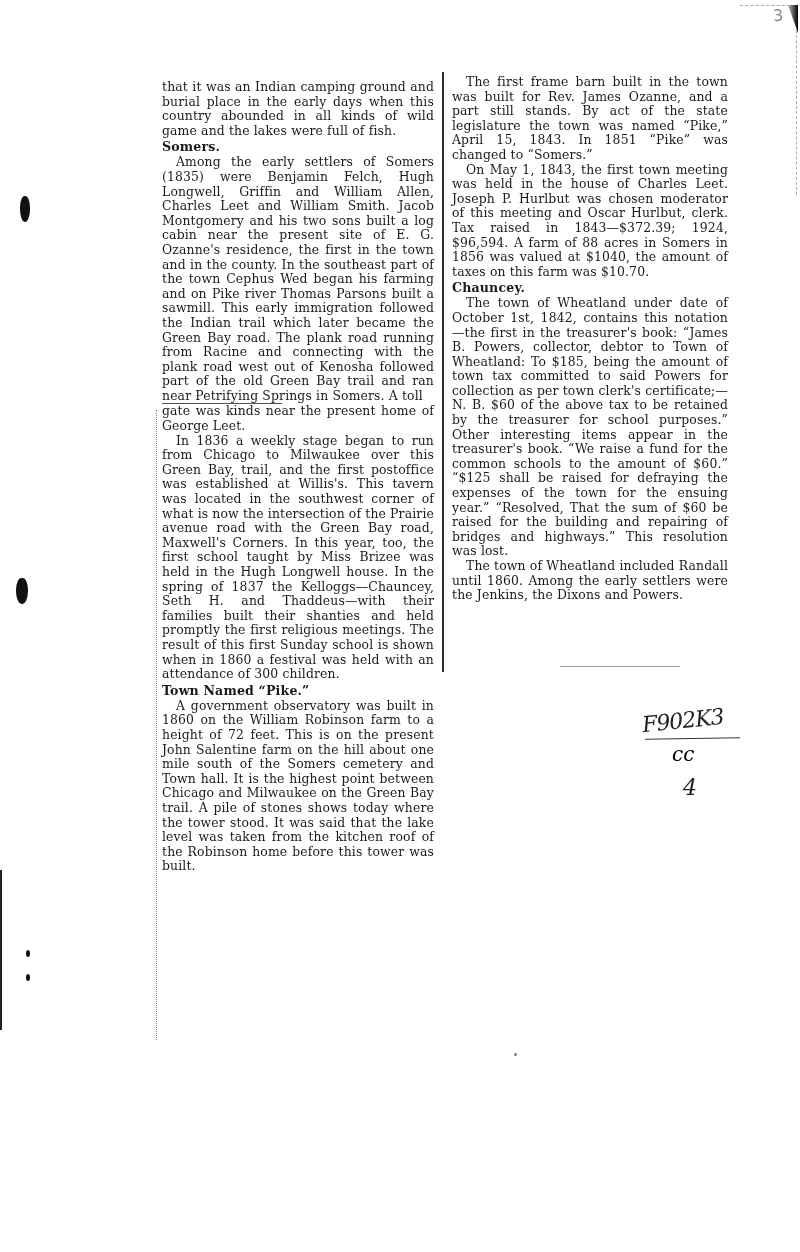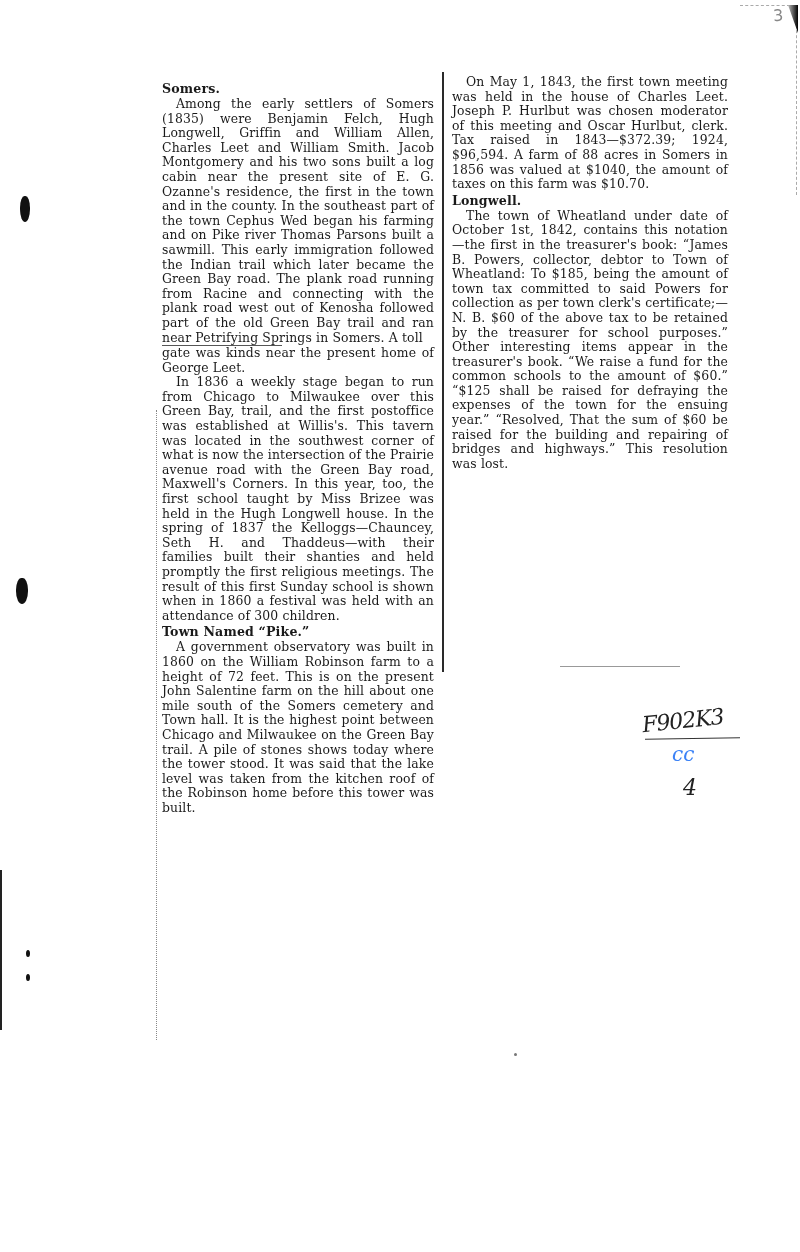--- a/index.html
+++ b/index.html
@@ -48,21 +48,21 @@
   .dot { position:absolute; background:#111; border-radius:50%; width:4px; height:7px; }
   .dot.d1 { left:26px; top:950px; }
   .dot.d2 { left:26px; top:974px; }
   .dot.d3 { left:514px; top:1053px; width:3px; height:3px; background:#777; }
   .scan-line { position:absolute; left:0; top:870px; width:2px; height:160px; background:#222; }
   .handwriting {
     position:absolute; font-family:"DejaVu Serif", serif; font-style:italic; color:#222;
   }
   .hw-code { left:642px; top:708px; font-size:22px; letter-spacing:-1px; transform:rotate(-6deg); }
   .hw-underline { position:absolute; left:645px; top:738px; width:95px; height:0; border-top:1.5px solid #333; transform:rotate(-1deg); }
-  .hw-cc { left:672px; top:742px; font-size:20px; color:#3b82f6; }
+  .hw-cc { left:672px; top:742px; font-size:20px; color:#000000; }
   .hw-4 { left:683px; top:775px; font-size:22px; }
   .end-rule { position:absolute; left:560px; top:666px; width:120px; border-top:1px solid #999; }
 </style>
 </head>
 <body>
 
 <div class="page">
 
   <div class="top-edge"></div>
   <div class="right-edge"></div>
@@ -73,33 +73,36 @@
   <div class="blot b2"></div>
   <div class="dot d1"></div>
   <div class="dot d2"></div>
   <div class="dot d3"></div>
   <div class="scan-line"></div>
 
   <div class="left-edge"></div>
   <div class="divider"></div>
 
   <div class="col col-left">
+    <p class="noindent">that it was an Indian camping ground and burial place in the early days when this country abounded in all kinds of wild game and the lakes were full of fish.</p>
     <h3>Somers.</h3>
     <p>Among the early settlers of Somers (1835) were Benjamin Felch, Hugh Longwell, Griffin and William Allen, Charles Leet and William Smith. Jacob Montgomery and his two sons built a log cabin near the present site of E. G. Ozanne's residence, the first in the town and in the county. In the southeast part of the town Cephus Wed began his farming and on Pike river Thomas Parsons built a sawmill. This early immigration followed the Indian trail which later became the Green Bay road. The plank road running from Racine and connecting with the plank road west out of Kenosha followed part of the old Green Bay trail and ran near Petrifying Springs in Somers. A toll</p>
     <div class="rule-toll"></div>
     <p class="noindent">gate was kinds near the present home of George Leet.</p>
     <p>In 1836 a weekly stage began to run from Chicago to Milwaukee over this Green Bay, trail, and the first postoffice was established at Willis's. This tavern was located in the southwest corner of what is now the intersection of the Prairie avenue road with the Green Bay road, Maxwell's Corners. In this year, too, the first school taught by Miss Brizee was held in the Hugh Longwell house. In the spring of 1837 the Kelloggs—Chauncey, Seth H. and Thaddeus—with their families built their shanties and held promptly the first religious meetings. The result of this first Sunday school is shown when in 1860 a festival was held with an attendance of 300 children.</p>
     <h3 class="plain">Town Named “Pike.”</h3>
     <p>A government observatory was built in 1860 on the William Robinson farm to a height of 72 feet. This is on the present John Salentine farm on the hill about one mile south of the Somers cemetery and Town hall. It is the highest point between Chicago and Milwaukee on the Green Bay trail. A pile of stones shows today where the tower stood. It was said that the lake level was taken from the kitchen roof of the Robinson home before this tower was built.</p>
   </div>
 
   <div class="col col-right">
+    <p>The first frame barn built in the town was built for Rev. James Ozanne, and a part still stands. By act of the state legislature the town was named “Pike,” April 15, 1843. In 1851 “Pike” was changed to “Somers.”</p>
     <p>On May 1, 1843, the first town meeting was held in the house of Charles Leet. Joseph P. Hurlbut was chosen moderator of this meeting and Oscar Hurlbut, clerk. Tax raised in 1843—$372.39; 1924, $96,594. A farm of 88 acres in Somers in 1856 was valued at $1040, the amount of taxes on this farm was $10.70.</p>
-    <h3>Longwell.</h3>
+    <h3>Chauncey.</h3>
     <p>The town of Wheatland under date of October 1st, 1842, contains this notation—the first in the treasurer's book: “James B. Powers, collector, debtor to Town of Wheatland: To $185, being the amount of town tax committed to said Powers for collection as per town clerk's certificate;—N. B. $60 of the above tax to be retained by the treasurer for school purposes.” Other interesting items appear in the treasurer's book. “We raise a fund for the common schools to the amount of $60.” “$125 shall be raised for defraying the expenses of the town for the ensuing year.” “Resolved, That the sum of $60 be raised for the building and repairing of bridges and highways.” This resolution was lost.</p>
+    <p>The town of Wheatland included Randall until 1860. Among the early settlers were the Jenkins, the Dixons and Powers.</p>
   </div>
   <div class="end-rule"></div>
 
   <div class="handwriting hw-code">F902K3</div>
   <div class="hw-underline"></div>
   <div class="handwriting hw-cc">cc</div>
   <div class="handwriting hw-4">4</div>
 </div>
 
 </body></html>

